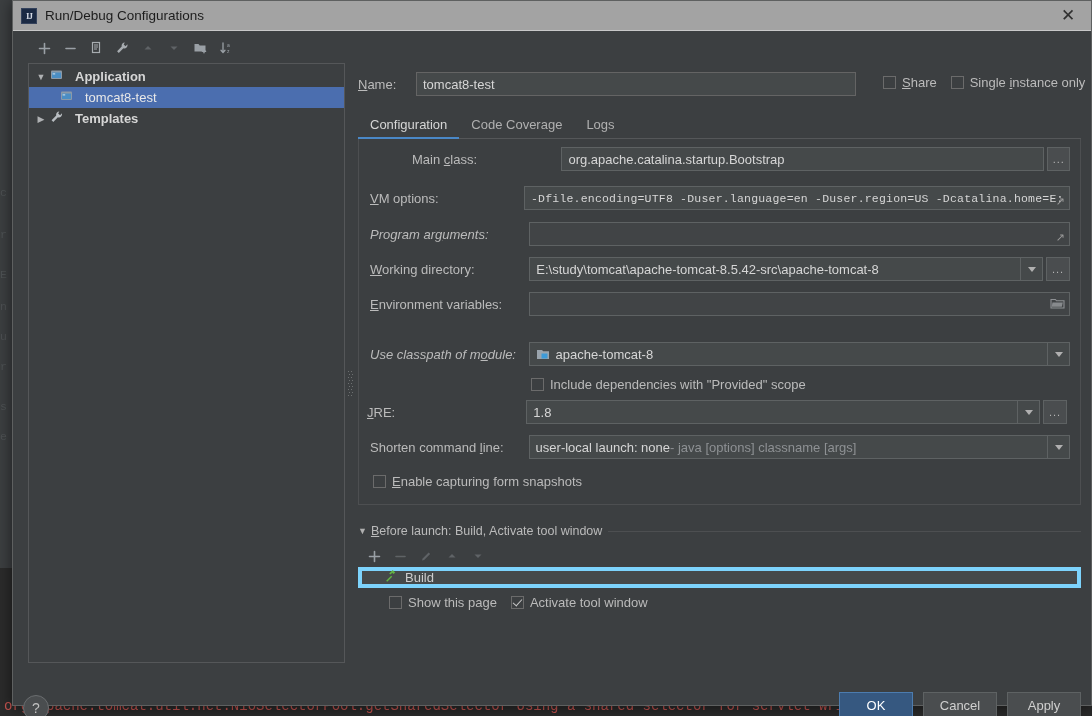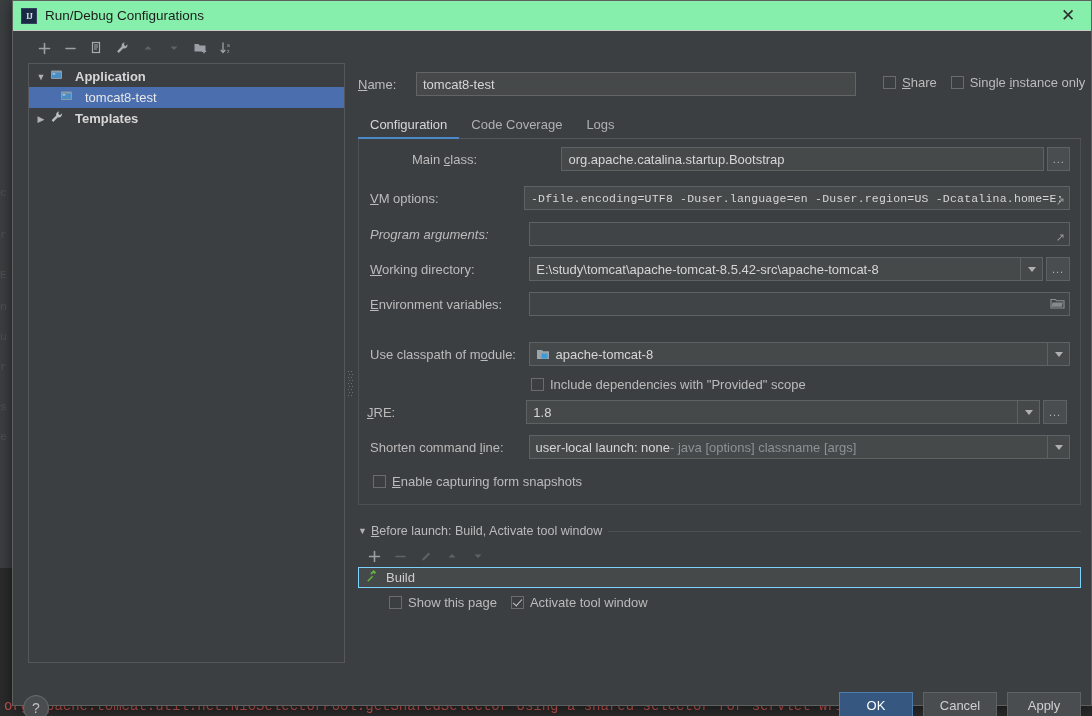--- a/index.html
+++ b/index.html
@@ -55,21 +55,21 @@
     left: 12px; top: 0px; width: 1080px; height: 706px;
     background: #3c3f41;
     border: 1px solid #5e6060;
     box-shadow: 0 2px 14px rgba(0,0,0,.55);
   }
 
   
   #titlebar {
     position: relative;
     height: 30px;
-    background: #86efac;
+    background: #a3a3a3;
     display: flex; align-items: center;
     border-bottom: 1px solid #c8c8c8;
   }
   #title-icon {
     width: 16px; height: 16px; margin-left: 8px;
     background: #1b2a44;
     border: 1px solid #34425c;
     color: #d3d9e4;
     font-size: 9px; font-weight: bold;
     display: flex; align-items: center; justify-content: center;
@@ -297,23 +297,23 @@
   #bl-line { flex: 1; height: 1px; background: #4d4f51; margin-left: 6px; }
 
   #bl-toolbar {
     position: absolute; left: 6px; top: 513px;
     height: 24px; display: flex; align-items: center;
   }
   #bl-list {
     position: absolute; left: 3px; top: 536px;
     width: 723px; height: 21px;
     background: #45494a;
-    border: 1px solid #7dd3fc;
+    border: 4px solid #7dd3fc;
     display: flex; align-items: center;
-    padding-left: 6px;
+    padding-left: 22px;
   }
   #bl-list .bl-label { font-size: 13px; color: #cdcdcd; margin-left: 7px; }
 
   #bottom-checks {
     position: absolute; left: 6px; top: 564px;
     display: flex; align-items: center; gap: 14px; margin-left: 28px;
   }
 
   
   #help-btn {
@@ -555,21 +555,21 @@
             <span class="folder-icon-btn">
               <svg width="15" height="13" viewBox="0 0 15 13">
                 <path d="M1 2.5h4.4l1.1 1.3H14V11H1z" fill="none" stroke="#8e9194" stroke-width="1.1"></path>
                 <path d="M2.5 5.6h10.3L11.8 9.8H1.6z" fill="#878a8d"></path>
               </svg>
             </span>
           </div>
         </div>
 
         <div class="field-row" style="left:11px; top:203px; width:700px;">
-          <span class="field-label" style="width:160px;">Use classpath of m<span class="ul">o</span>dule:</span>
+          <span class="field-label" style="width:160px;font-style:italic;">Use classpath of m<span class="ul">o</span>dule:</span>
           <div class="ctl" style="width:546px;">
             <span class="module-icon">
               <svg width="14" height="13" viewBox="0 0 14 13">
                 <path d="M1 2h5l1.2 1.3H13V11H1z" fill="#9aa4ad"></path>
                 <rect x="5.5" y="5.5" width="6" height="5" fill="#3e9bd8"></rect>
               </svg>
             </span>
             <span class="val">apache-tomcat-8</span>
             <span class="arrow-btn">
                 <i class="caret"></i>

